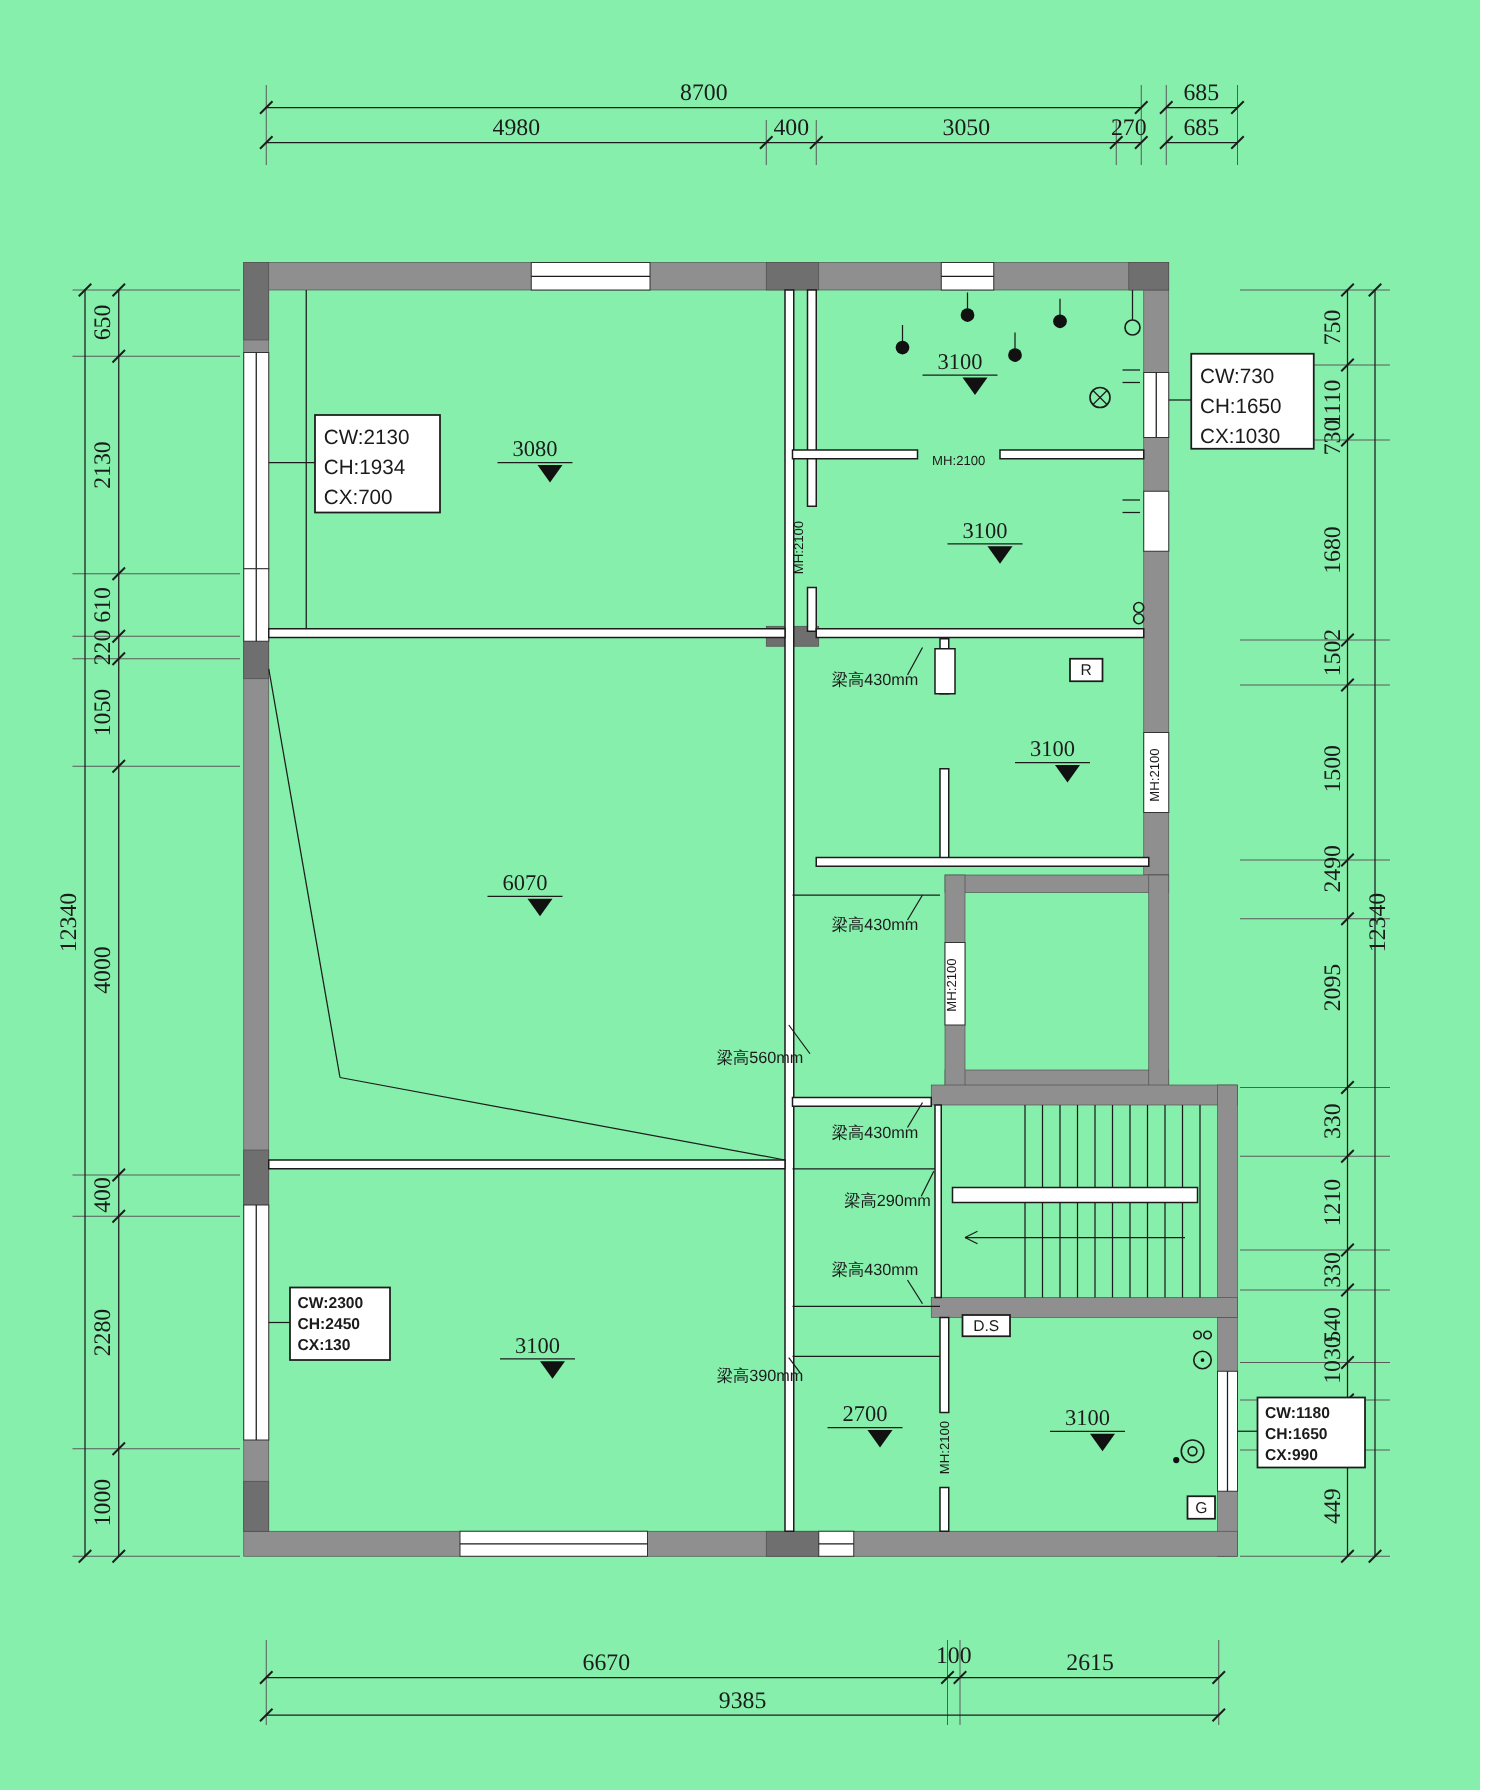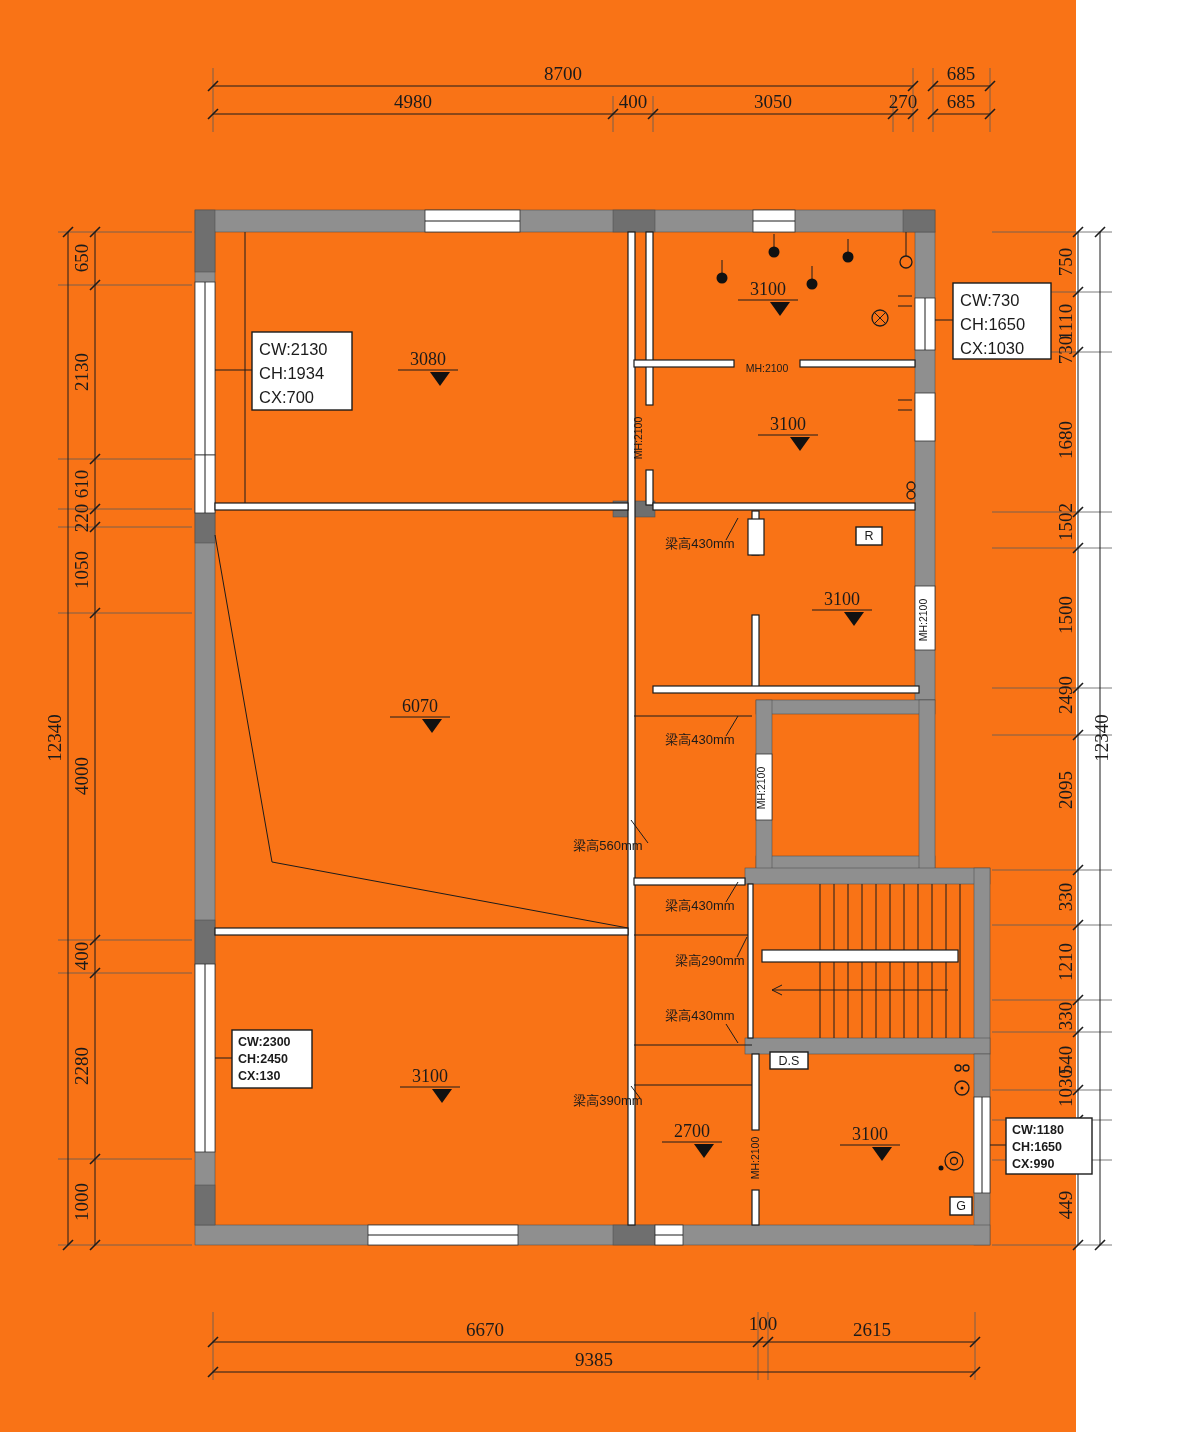--- a/index.html
+++ b/index.html
@@ -1,16 +1,16 @@
 <!DOCTYPE html>
 <html><head>
 <meta charset="utf-8">
 <style>
   html,body{margin:0;padding:0;background:#ffffff;}
-  .page{width:1076px;height:1432px;position:relative;background:#f97316;}
+  .page{width:1184px;height:1432px;position:relative;background:#86efac;}
   svg{display:block;}
   text{fill:#1b1b1b;}
   .dim { font:19px "Liberation Serif","DejaVu Serif",serif; }
   .ht  { font:18px "Liberation Serif","DejaVu Serif",serif; }
   .tagtext { font:16.5px "Liberation Sans","DejaVu Sans",sans-serif; }
   .tagsm   { font:bold 12.5px "Liberation Sans","DejaVu Sans",sans-serif; }
   .beam    { font:13px "Liberation Sans","DejaVu Sans",sans-serif; }
   .mh      { font:10.5px "Liberation Sans","DejaVu Sans",sans-serif; }
   .sym     { font:12.5px "Liberation Sans","DejaVu Sans",sans-serif; }
   .dimline{stroke:#1c1c1c;stroke-width:1;}

